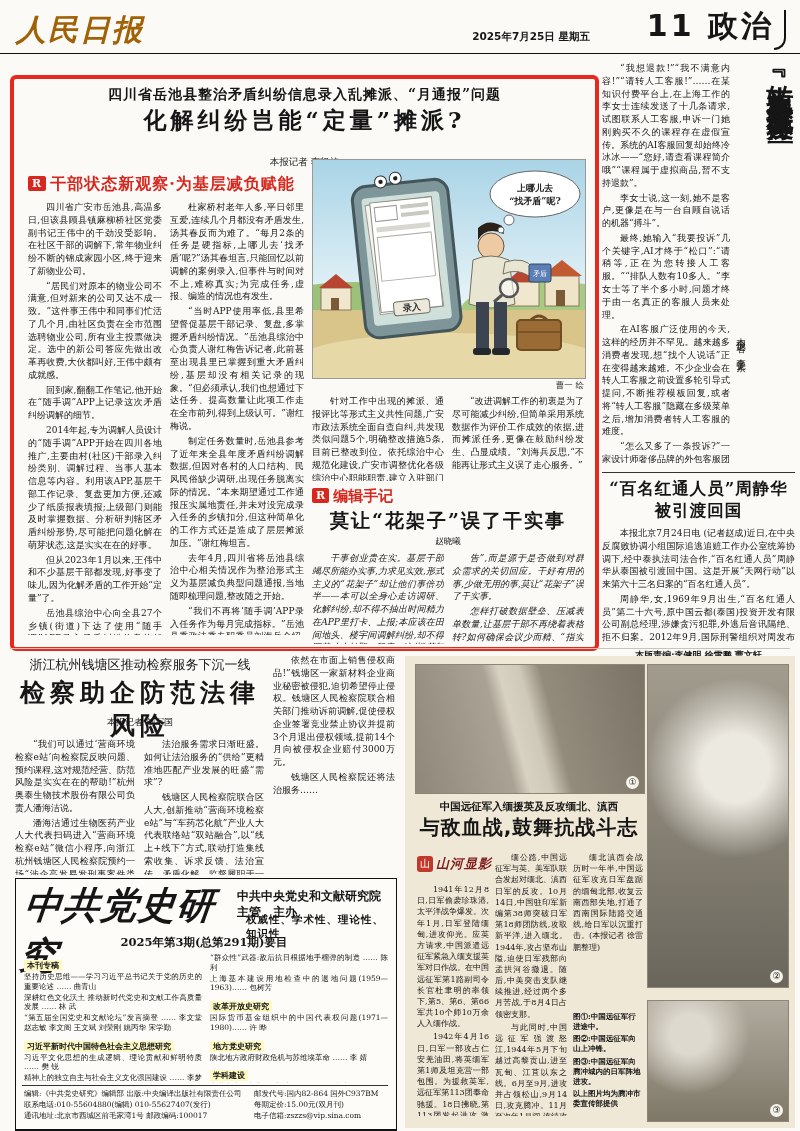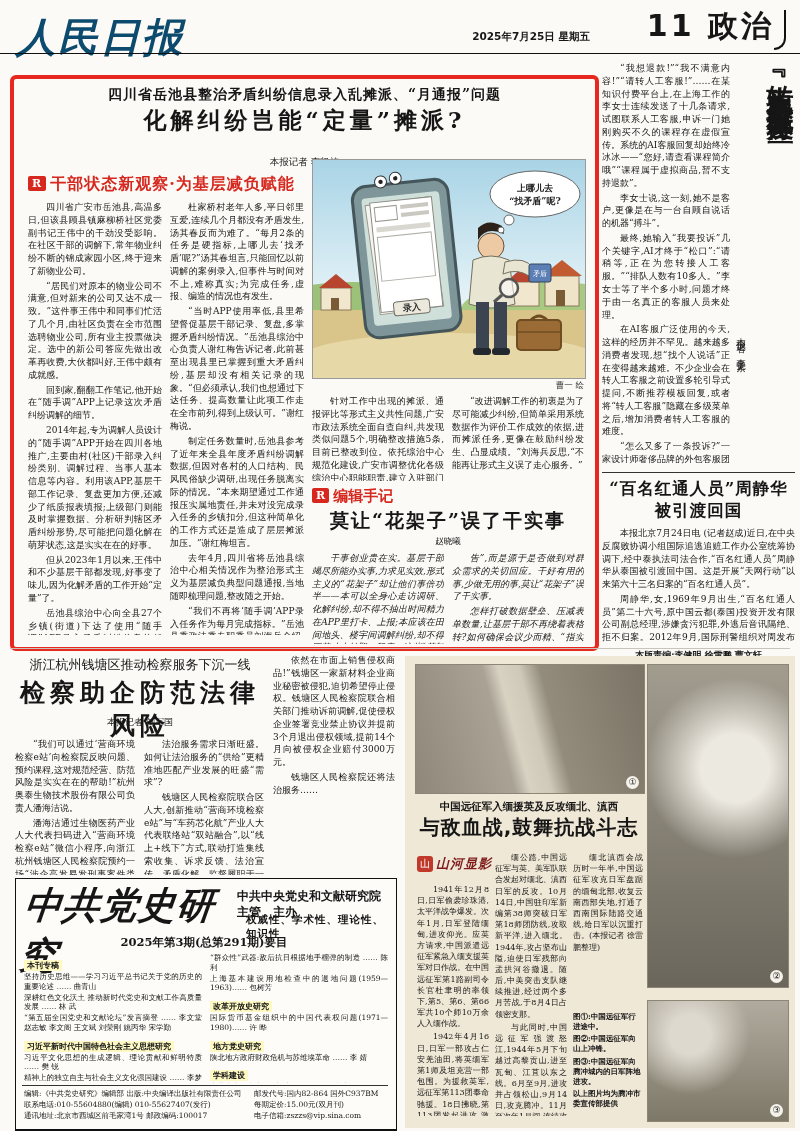--- a/index.html
+++ b/index.html
@@ -4,21 +4,21 @@
 <style>
   html,body{margin:0;padding:0;background:#e8e6e2}
   .page{position:relative;width:800px;height:1131px;margin:0 auto;background:#fbfaf7;overflow:hidden;
         font-family:"DejaVu Serif",serif;color:#161616}
   .abs{position:absolute}
   p{margin:0 0 2px 0;text-indent:2em}
   .bt{text-align:justify;line-height:1.42;font-size:9px;overflow:hidden}
   .bt-s{text-align:justify;line-height:1.4;font-size:8px;overflow:hidden}
   .center{text-align:center}
   
-  .masthead{left:16px;top:10px;font-size:40px;font-weight:900;font-style:italic;letter-spacing:2px;color:#0c4a6e}
+  .masthead{left:16px;top:10px;font-size:30px;font-weight:900;font-style:italic;letter-spacing:2px;color:#a16207}
   .hdr-date{right:210px;top:30px;font-size:10.5px;font-weight:bold;font-family:"DejaVu Sans",sans-serif}
   .hdr-page{right:26px;top:6px;font-size:30px;font-weight:bold;font-family:"DejaVu Sans",sans-serif;letter-spacing:3px}
   .hdr-corner{right:14px;top:10px;width:10px;height:38px;border-right:2px solid #111;border-bottom:2px solid #111;border-radius:0 0 12px 0}
   .hdr-rule{left:0;top:53px;width:800px;height:0;border-top:1.5px solid #111}
   
   .main-box{left:10px;top:75px;width:581px;height:568px;border:4px solid #e8281e;border-radius:6px;background:#fbfaf7}
   .kicker{left:0;right:0;top:7px;font-size:14px;font-weight:bold;letter-spacing:1px}
   .headline{left:0;right:0;top:26px;font-size:23px;font-weight:900;letter-spacing:4px}
   .m-byline{left:0;right:0;top:77px;font-size:9.5px}
   .col-header{left:14px;top:95px;font-size:16px;font-weight:900;color:#d6281e;letter-spacing:1px}

